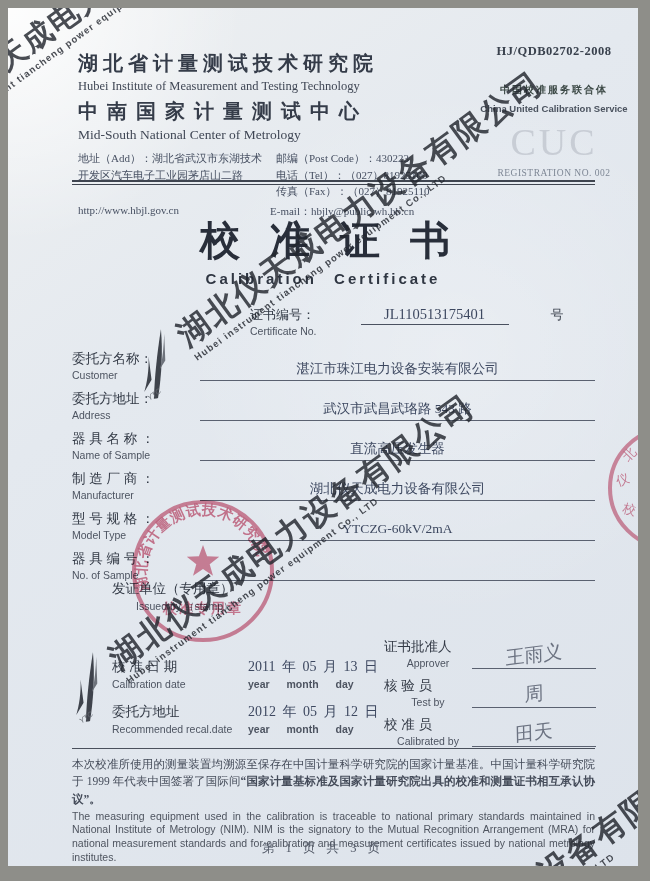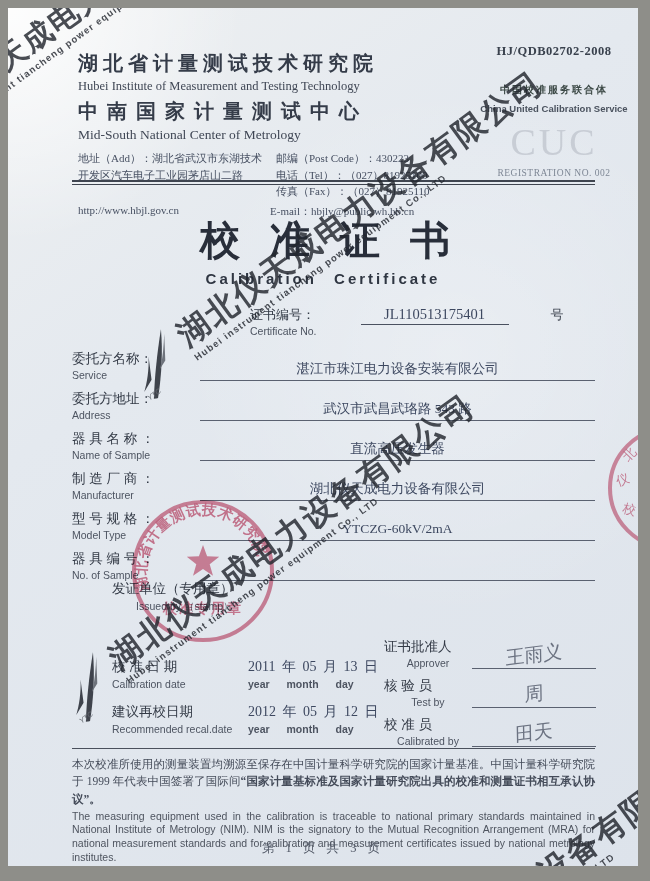--- a/index.html
+++ b/index.html
@@ -143,21 +143,21 @@
       <div class="en">Certificate No.</div>
     </div>
     <div class="val">JL110513175401</div>
     <div class="suffix">号</div>
   </div>
 
   <div class="fields">
     <div class="f-row">
       <div class="f-label">
         <div class="cn">委托方名称：</div>
-        <div class="en">Service</div>
+        <div class="en">Customer</div>
       </div>
       <div class="f-value">湛江市珠江电力设备安装有限公司</div>
     </div>
     <div class="f-row">
       <div class="f-label">
         <div class="cn">委托方地址：</div>
         <div class="en">Address</div>
       </div>
       <div class="f-value">武汉市武昌武珞路 543 路</div>
     </div>
@@ -251,21 +251,21 @@
         <div class="cn">校 准 日 期</div>
         <div class="en">Calibration date</div>
       </div>
       <div class="d-value">
         <div class="cn">2011 年 05 月 13 日</div>
         <div class="en">year month day</div>
       </div>
     </div>
     <div class="d-row">
       <div class="d-label">
-        <div class="cn">建议再校日期</div>
+        <div class="cn">委托方地址</div>
         <div class="en">Recommended recal.date</div>
       </div>
       <div class="d-value">
         <div class="cn">2012 年 05 月 12 日</div>
         <div class="en">year month day</div>
       </div>
     </div>
   </div>
 
   <div class="f-divider"></div>

